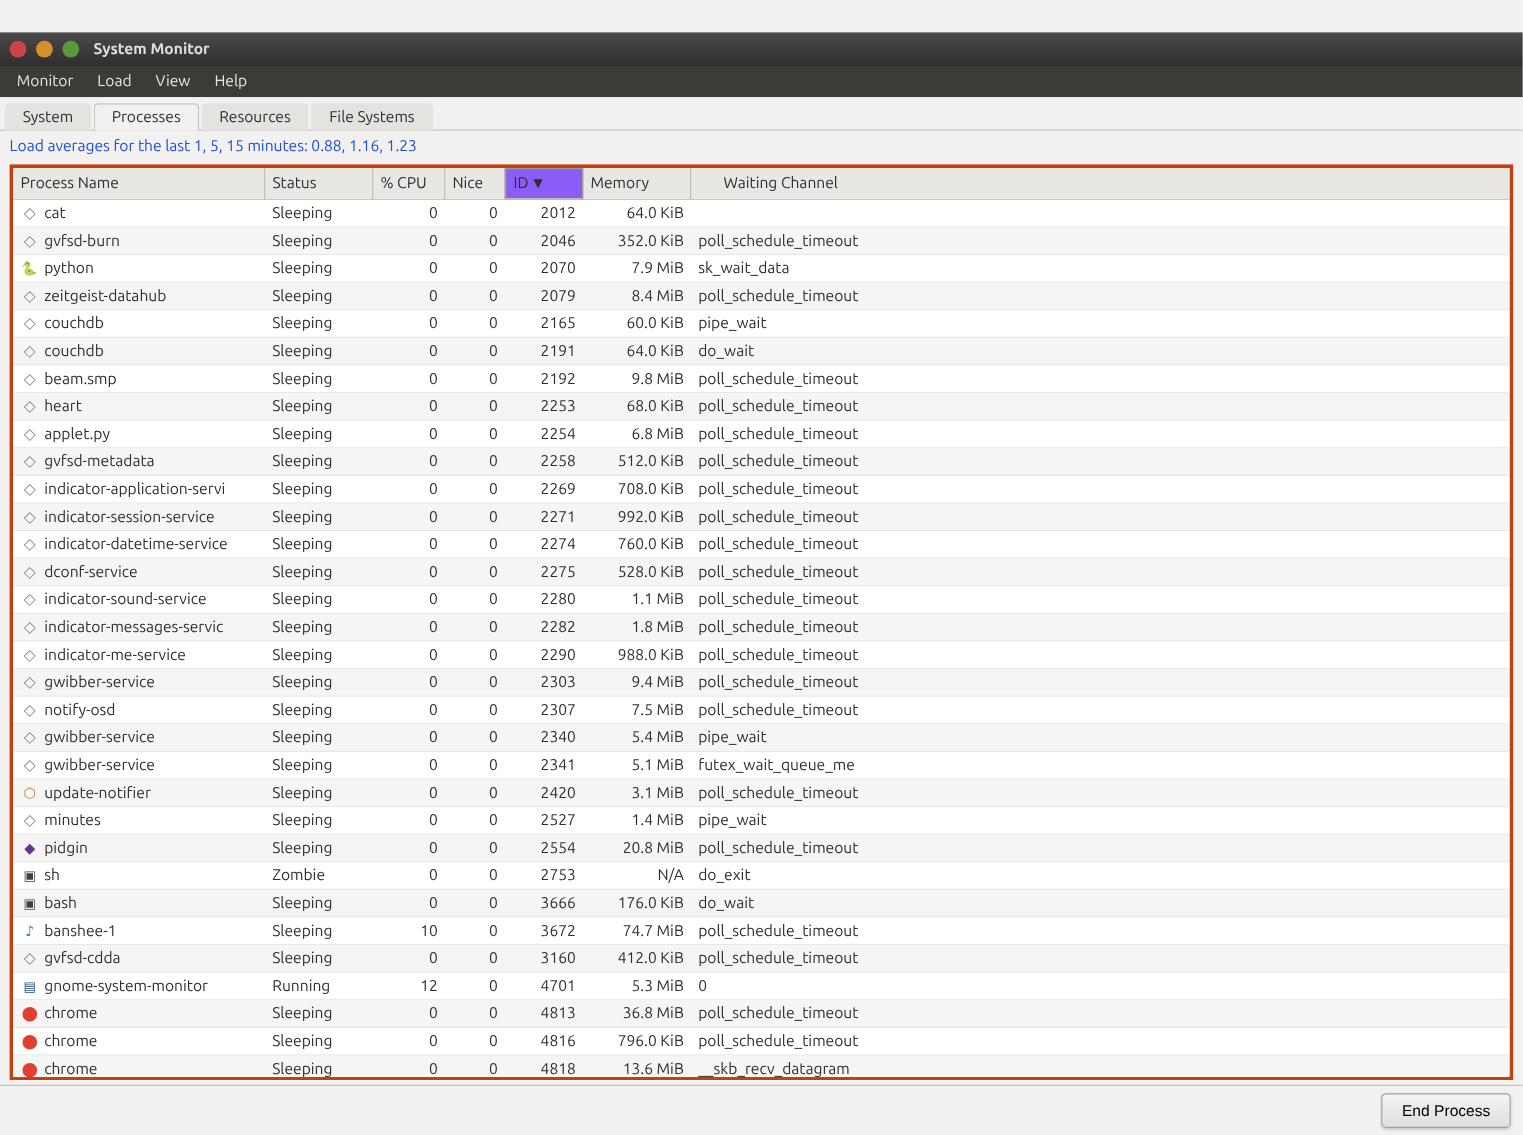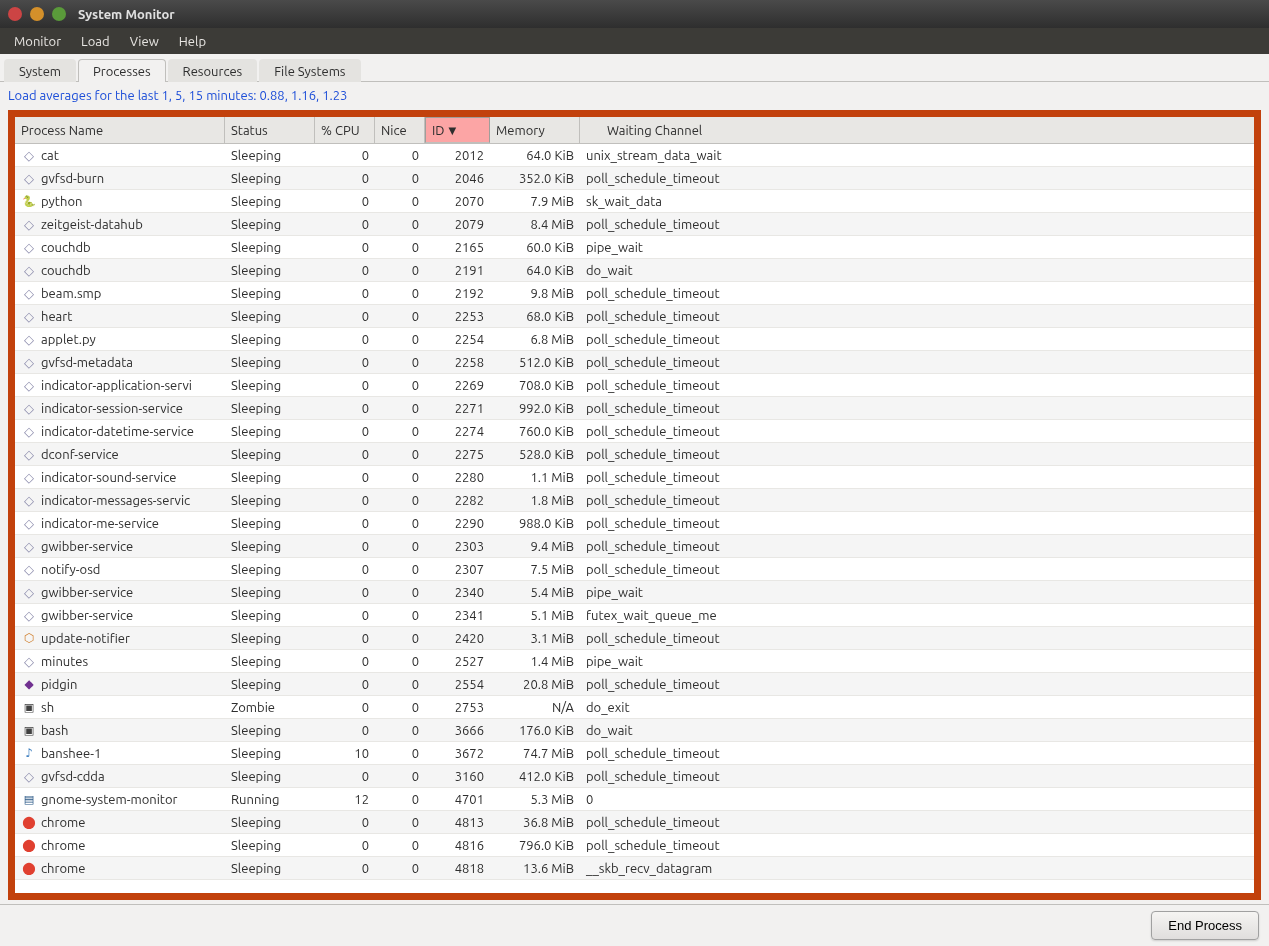--- a/index.html
+++ b/index.html
@@ -15,20 +15,21 @@
       flex-direction: column;
     }
     
     #titlebar {
       background: linear-gradient(to bottom, #4a4a4a, #2e2e2e);
       height: 28px;
       display: flex;
       align-items: center;
       padding: 1px 8px;
       gap: 8px;
+      margin-top: 27px;
     }
     .tb-btn {
       width: 14px; height: 14px;
       border-radius: 50%;
       border: none;
       cursor: pointer;
     }
     .tb-close { background: #cc4444; }
     .tb-min { background: #d4902a; }
     .tb-max { background: #5a9a3a; }
@@ -91,21 +92,21 @@
     }
     #load-averages {
       font-size: 13px;
       margin-bottom: 8px;
       color: #1d4ed8;
     }
     
     #table-container {
       flex: 1;
       overflow: hidden;
-      border: 7px solid #c2410c;
+      border: 3px solid #c2410c;
       background: white;
       display: flex;
       flex-direction: column;
     }
     #table-header {
       display: grid;
       grid-template-columns: 210px 90px 70px 55px 75px 1fr;
       background: #e8e7e4;
       border-bottom: 1px solid #c0bfbc;
       font-size: 13px;
@@ -117,21 +118,21 @@
       cursor: pointer;
       white-space: nowrap;
       overflow: hidden;
       user-select: none;
       display: flex;
       align-items: center;
       gap: 4px;
     }
     .th:last-child { border-right: none; margin-left: 21px; }
     .th.sorted {
-      background: #fca5a5;
+      background: #8b5cf6;
       border: 1px solid #a09e9a;
       border-bottom-color: #c0bfbc;
     }
     .sort-arrow { font-size: 10px; }
     #table-body {
       overflow-y: auto;
       flex: 1;
     }
     .tr {
       display: grid;
@@ -225,21 +226,20 @@
             <span class="process-icon">
               <span style="color:#8888aa;font-size:13px;">◇</span>
             </span>
             <span>cat</span>
           </div>
           <div class="td">Sleeping</div>
           <div class="td right">0</div>
           <div class="td right">0</div>
           <div class="td right">2012</div>
           <div class="td right">64.0 KiB</div>
-          <div class="td">unix_stream_data_wait</div>
         </div>
         <div class="tr" style="grid-template-columns: 210px 90px 60px 50px 65px 90px 1fr;">
           <div class="td">
             <span class="process-icon">
               <span style="color:#8888aa;font-size:13px;">◇</span>
             </span>
             <span>gvfsd-burn</span>
           </div>
           <div class="td">Sleeping</div>
           <div class="td right">0</div>

